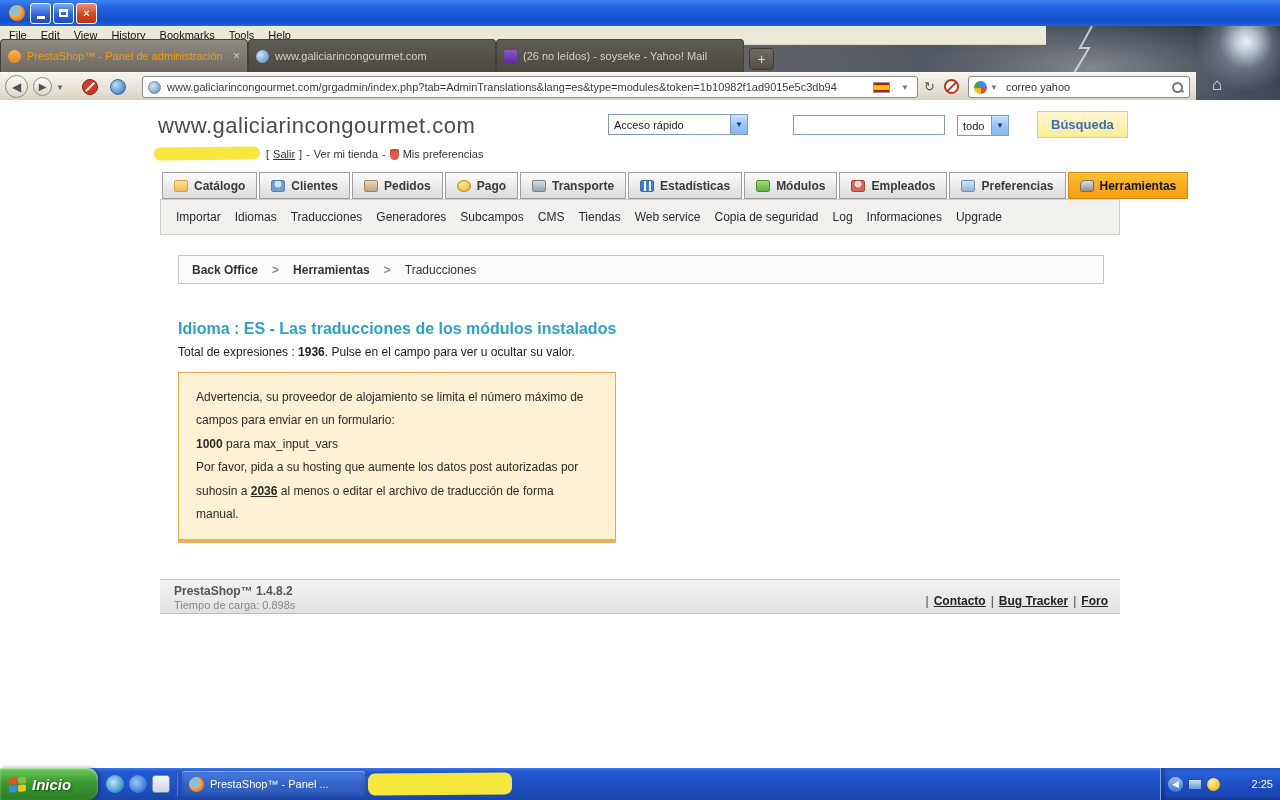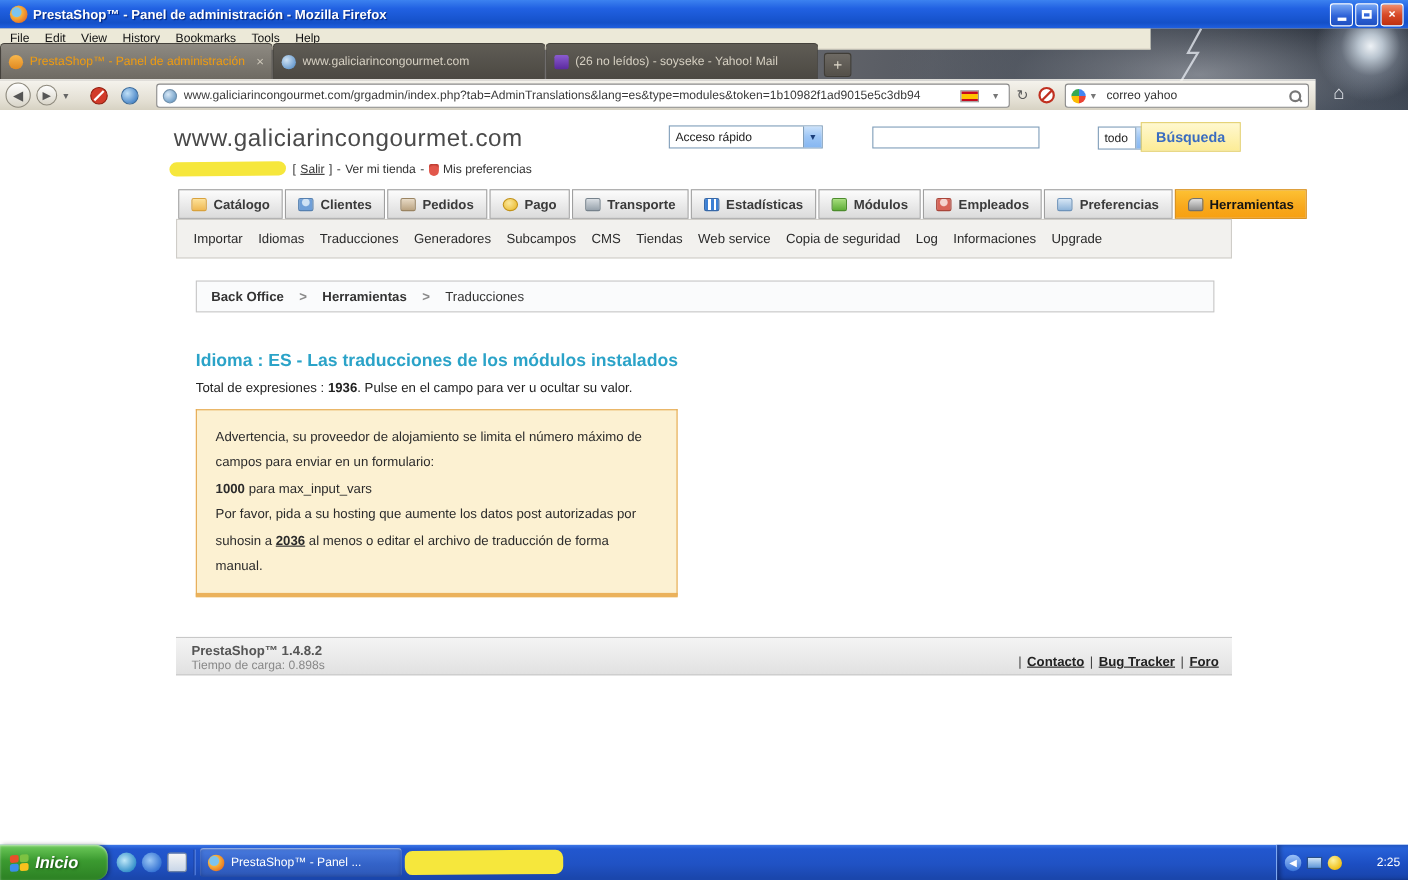--- a/index.html
+++ b/index.html
@@ -96,21 +96,21 @@
 
   .ps-title { position:absolute; left:158px; top:13px; font-size:22px; color:#4a4a4a; letter-spacing:.5px; }
 
   .xp-select { position:absolute; height:21px; background:#fff; border:1px solid #7F9DB9;
     display:flex; align-items:center; font-size:11px; color:#222; }
   .xp-select .sel-label { padding-left:5px; flex:1; white-space:nowrap; }
   .sel-arrow { width:17px; height:100%; margin-left:auto; border-left:1px solid #7F9DB9;
     background:linear-gradient(#CBE2FB,#9CC5F5 50%,#86B7F2); display:flex; align-items:center;
     justify-content:center; color:#1a3e7a; font-size:8px; }
   .quick-select { left:608px; top:14px; width:140px; }
-  .scope-select { left:957px; top:15px; width:52px;margin-left:41px; }
+  .scope-select { left:957px; top:15px; width:52px; }
   .shop-search { position:absolute; left:793px; top:15px; width:152px; height:20px;
     border:1px solid #7F9DB9; font-size:11px; padding:0 4px; font-family:"Liberation Sans",sans-serif; }
   .btn-busqueda { position:absolute; left:1037px; top:11px; height:27px; padding:0 13px;
     background:linear-gradient(#FFF8CF,#FCEC96); border:1px solid #E3CF6B;
     font-size:13px; font-weight:bold; color:#3A6CC0; display:flex; align-items:center; }
 
   .censor { background:#F6E73C; border-radius:7px; }
   .censor-name { position:absolute; left:154px; top:47px; width:106px; height:13px; transform:rotate(-.6deg); }
   .user-bar { position:absolute; left:266px; top:48px; font-size:11px; color:#333;
     display:flex; align-items:center; gap:4px; }
@@ -194,21 +194,20 @@
     color:#fff; font-size:9px; display:flex; align-items:center; justify-content:center; }
   .tray-net { width:14px; height:11px; background:linear-gradient(#cfe4f8,#5e96d8); border:1px solid #2a4f88; }
   .tray-ball { width:13px; height:13px; border-radius:50%; background:radial-gradient(circle at 38% 32%, #fdf2a0, #f0c018 70%, #c89008); }
   .tray-clock { color:#fff; font-size:11px; margin-left:auto; }
 </style>
 </head>
 <body>
 
 <div class="titlebar">
   <span class="ff-logo"></span>
-  <span class="title-text">PrestaShop™ - Panel de administración - Mozilla Firefox</span>
   <div class="win-controls">
     <span class="win-btn min">
         <span class="glyph-min"></span>
       </span>
     <span class="win-btn max">
         <span class="glyph-max"></span>
       </span>
     <span class="win-btn close">×</span>
   </div>
 </div>

